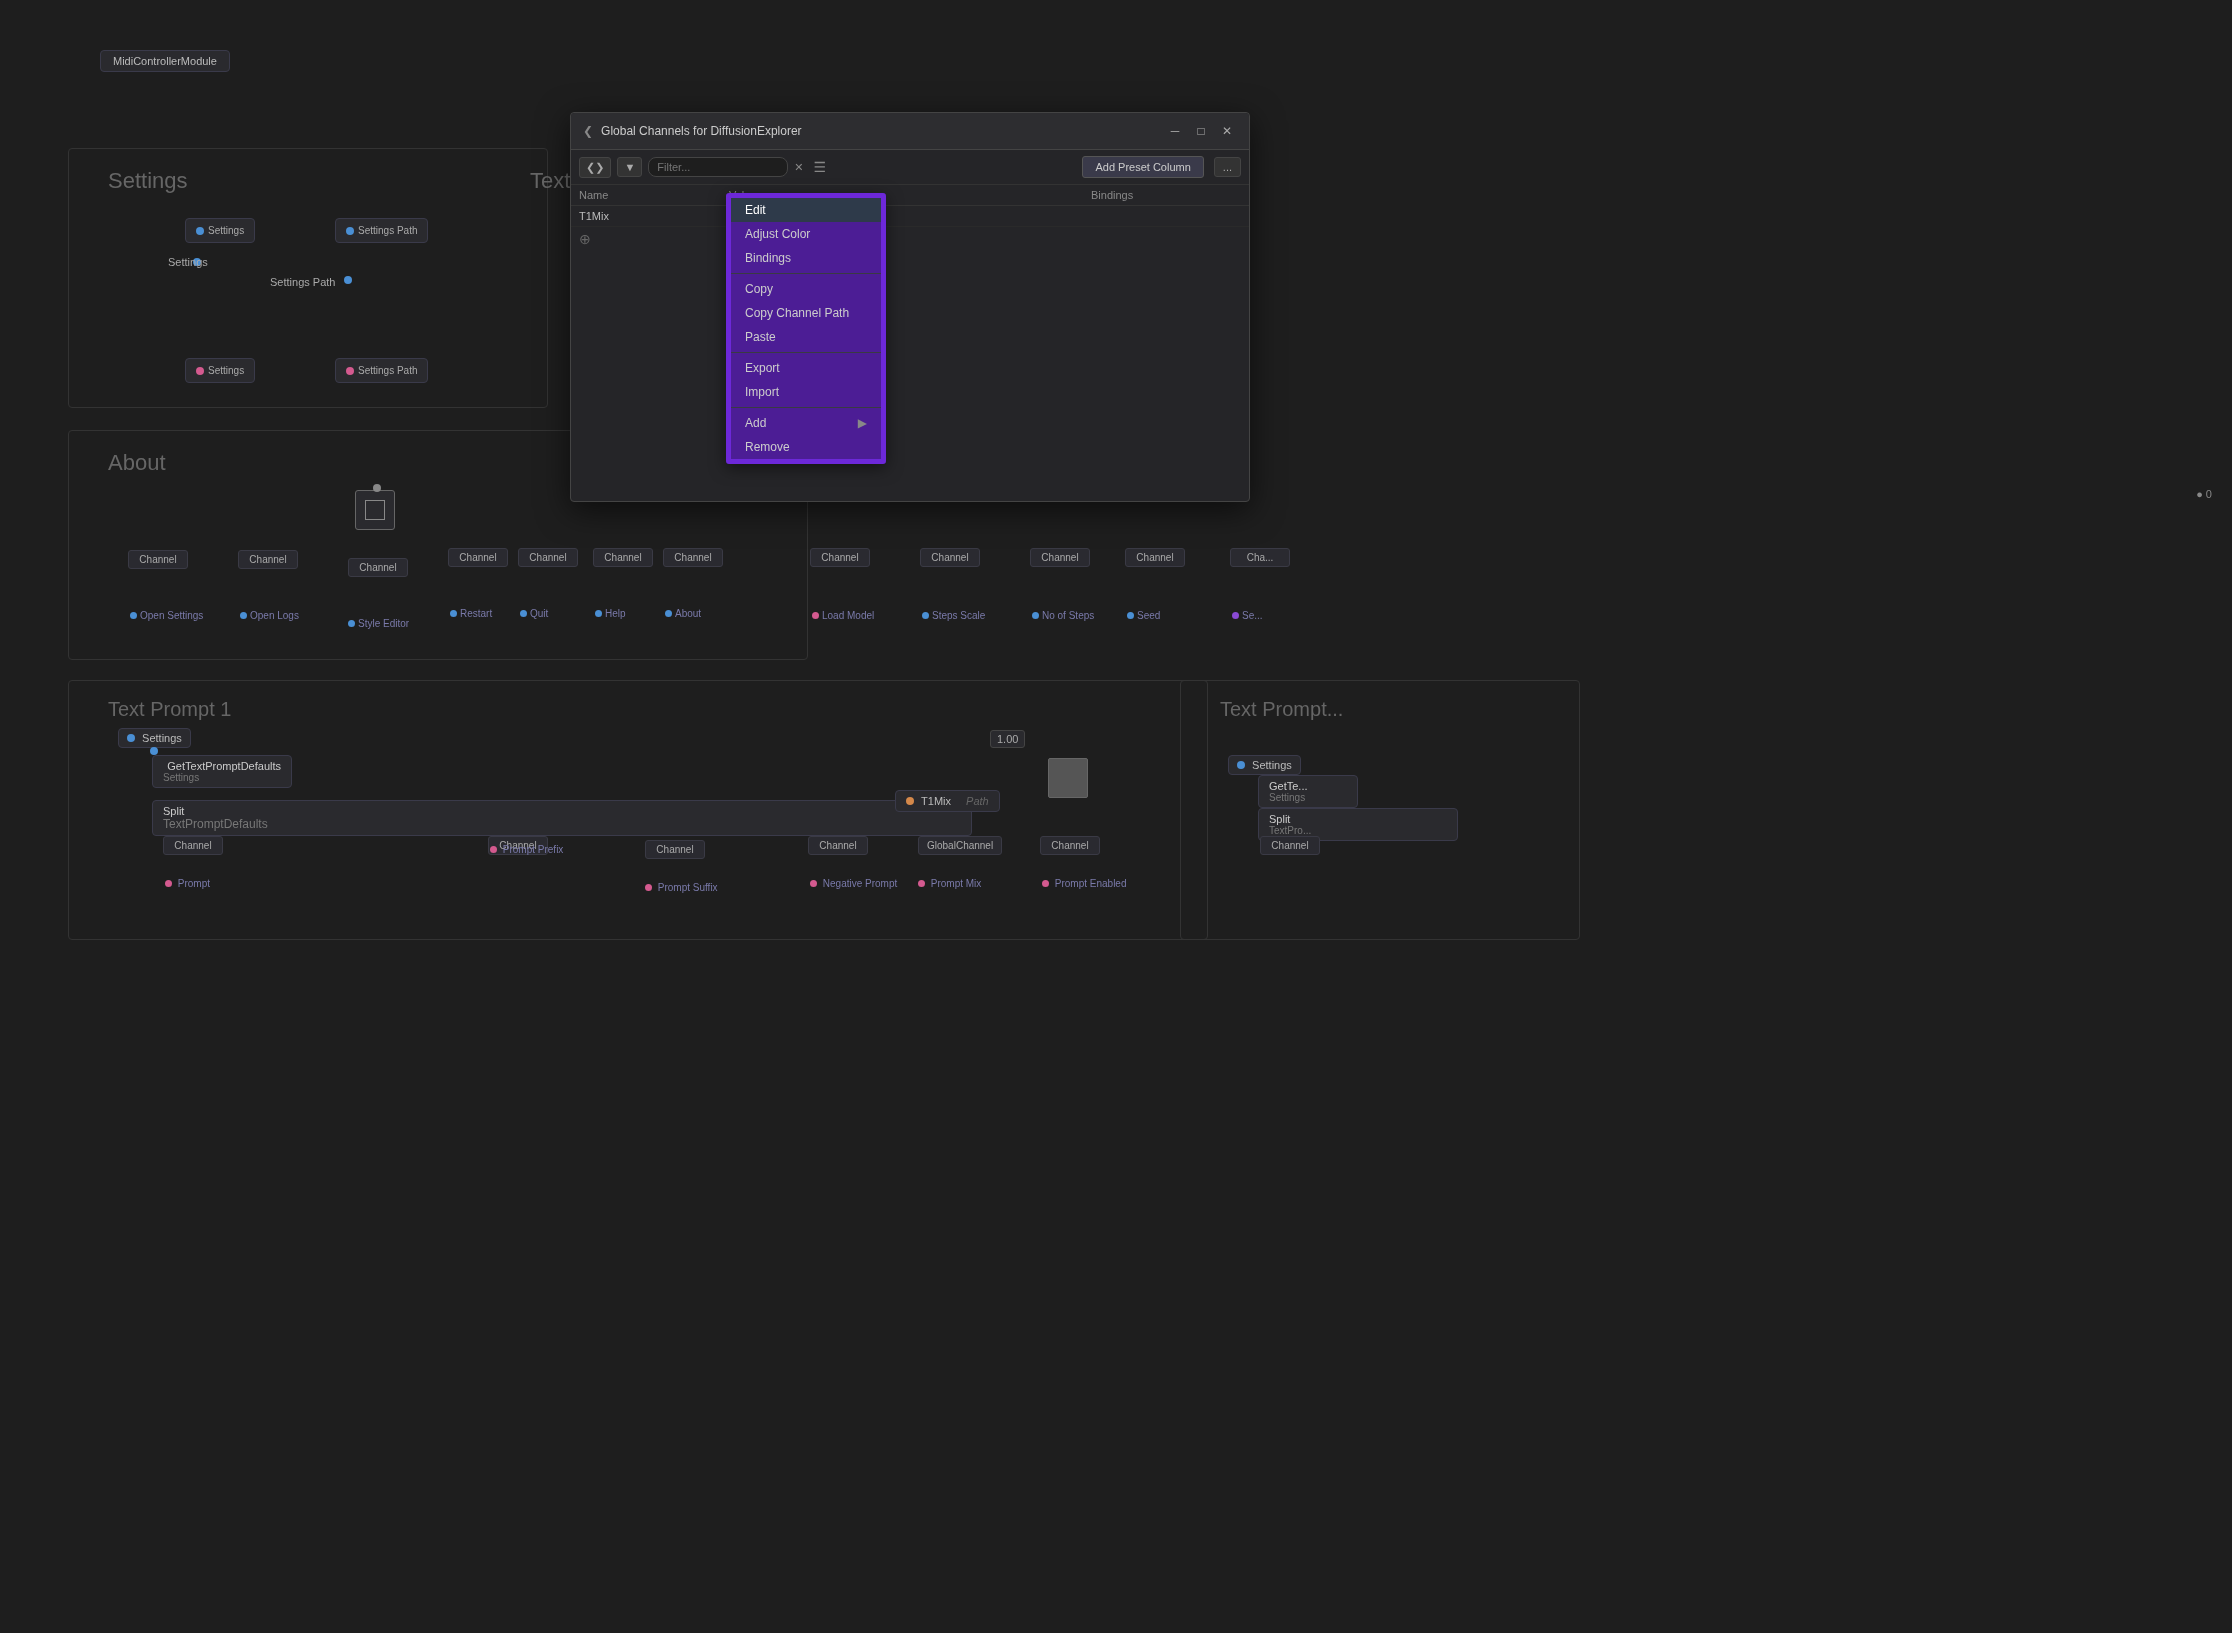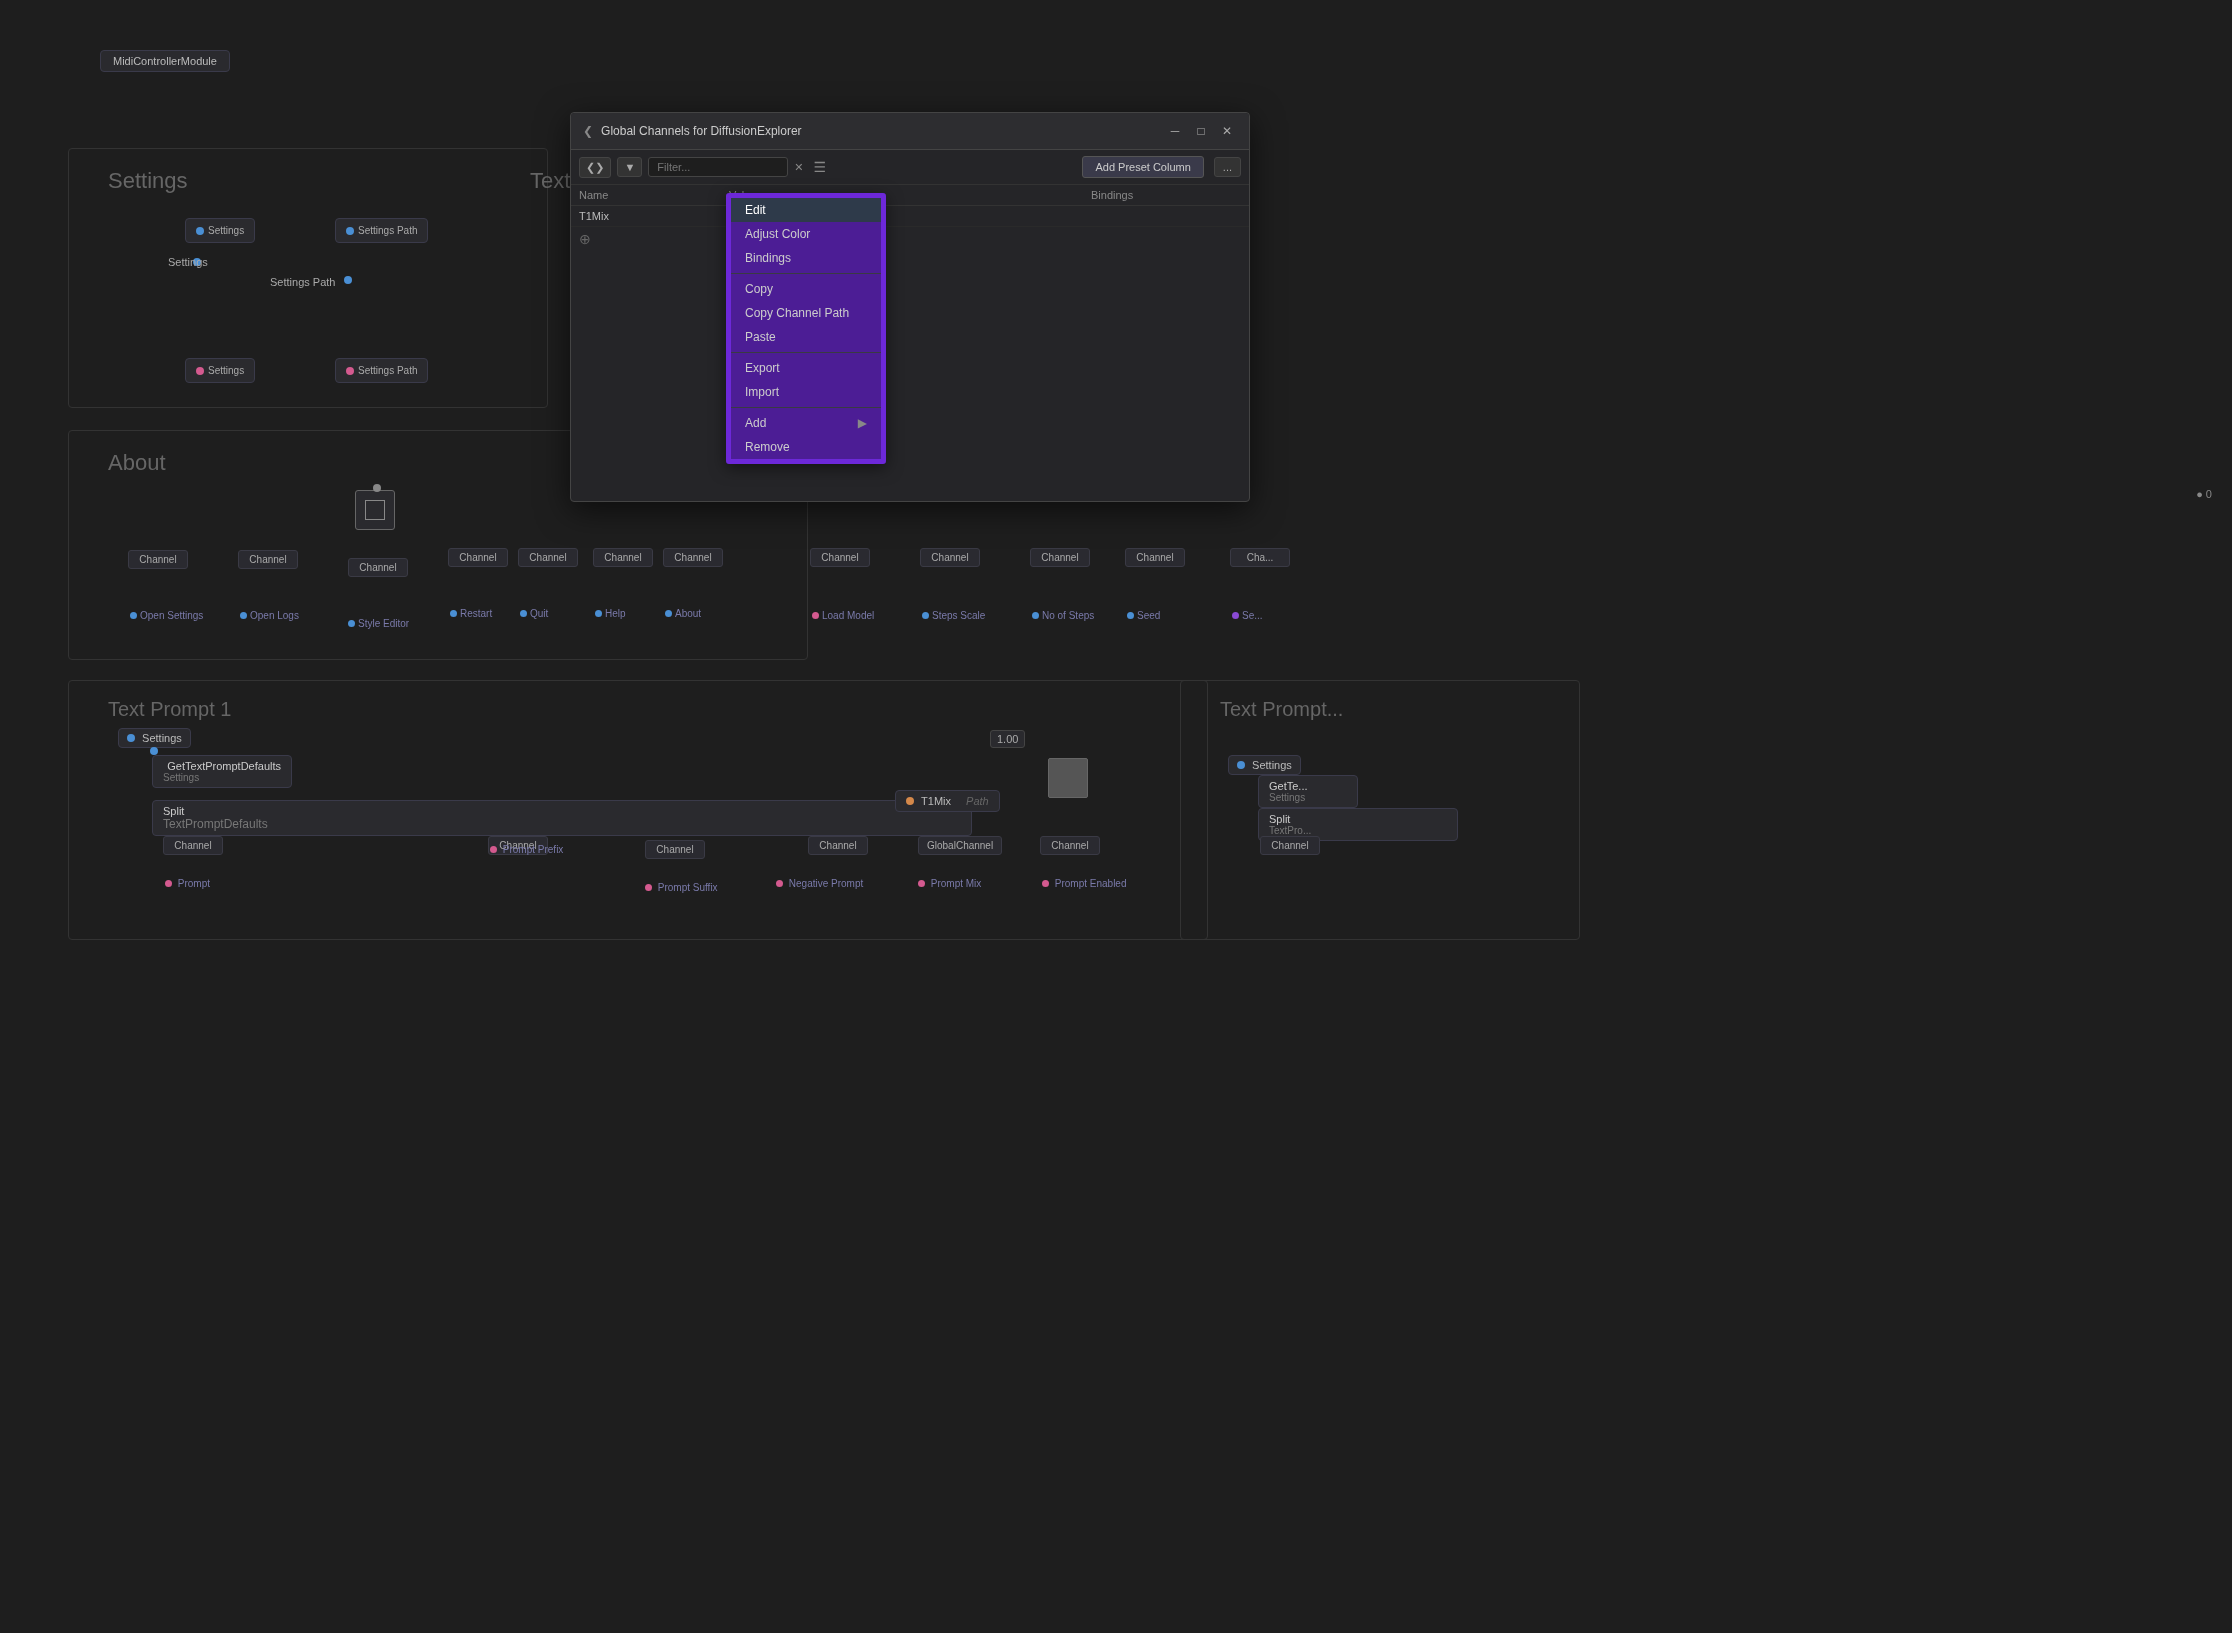--- a/index.html
+++ b/index.html
@@ -135,21 +135,21 @@
       padding: 3px 8px;
       border-radius: 3px;
       font-size: 11px;
       cursor: pointer;
     }
     .filter-input {
       background: #1e1e1e;
       border: 1px solid #444;
       color: #ccc;
       padding: 3px 8px;
-      border-radius: 3px;
+      border-radius: 8px;
       font-size: 11px;
       width: 140px;
     }
     .add-preset-btn {
       background: #3a3a4a;
       border: 1px solid #555;
       color: #ccc;
       padding: 4px 12px;
       border-radius: 3px;
       font-size: 11px;
@@ -424,21 +424,21 @@
     <span>Prompt</span>
   </div>
   <div class="channel-label" style="left:490px; top:844px;">
     <span class="port-dot port-pink" style="width:7px;height:7px;display:inline-block;margin-right:3px;"></span>
     <span>Prompt Prefix</span>
   </div>
   <div class="channel-label" style="left:645px; top:882px;">
     <span class="port-dot port-pink" style="width:7px;height:7px;display:inline-block;margin-right:3px;"></span>
     <span>Prompt Suffix</span>
   </div>
-  <div class="channel-label" style="left:776px; top:878px;">
+  <div class="channel-label" style="left:810px; top:878px;">
     <span class="port-dot port-pink" style="width:7px;height:7px;display:inline-block;margin-right:3px;"></span>
     <span>Negative Prompt</span>
   </div>
   <div class="channel-label" style="left:918px; top:878px;">
     <span class="port-dot port-pink" style="width:7px;height:7px;display:inline-block;margin-right:3px;"></span>
     <span>Prompt Mix</span>
   </div>
   <div class="channel-label" style="left:1042px; top:878px;">
     <span class="port-dot port-pink" style="width:7px;height:7px;display:inline-block;margin-right:3px;"></span>
     <span>Prompt Enabled</span>

